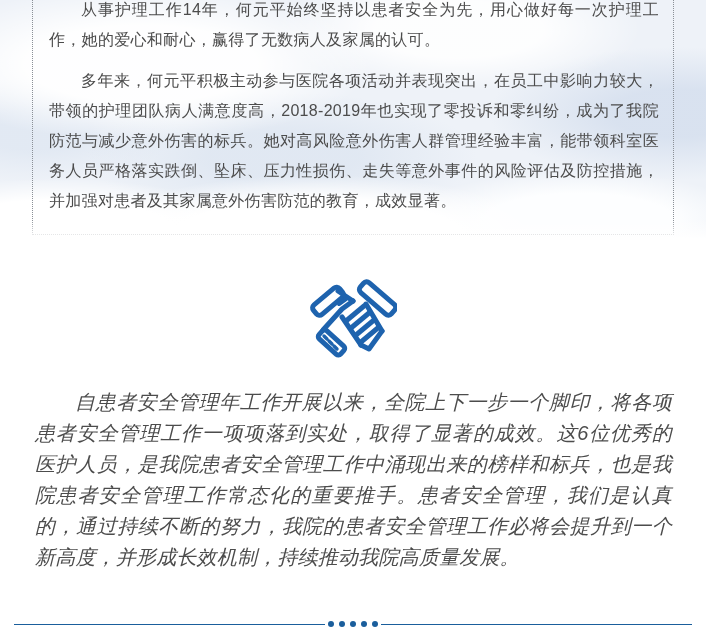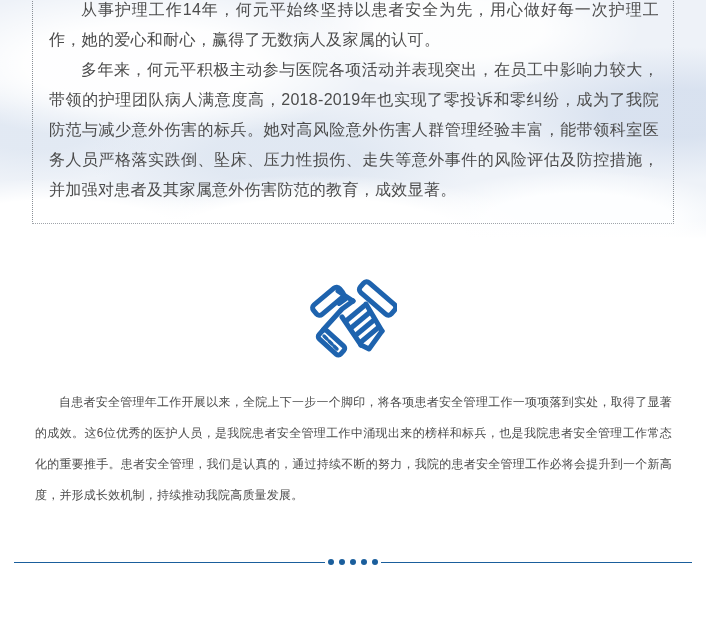--- a/index.html
+++ b/index.html
@@ -45,41 +45,42 @@
   }
   .quote-box p {
     font-size: 16px;
     line-height: 30px;
     letter-spacing: 0.3px;
     text-indent: 2em;
     text-align: justify;
     color: var(--text-gray, #4c4c4c);
   }
   .quote-box p:first-child { margin-top: -5px; }
-  .quote-box p + p { }
+  .quote-box p + p { margin-top: 11px; }
 
   
   .icon-row {
     margin-top: 38px;
     display: flex;
     justify-content: center;
   }
   .icon-row svg { display: block; }
 
   
   .closing {
     margin: 28px 34px 0 35px;
   }
   .closing p {
-    font-size: 12px;
+    font-size: 20px;
     line-height: 31px;
     letter-spacing: 0.2px;
     text-indent: 2em;
     text-align: justify;
     color: var(--text-gray, #4c4c4c);
+    font-style: italic;
   }
 
   
   .footer-divider {
     margin: 48px 14px 0;
     display: flex;
     align-items: center;
   }
   .footer-divider .line {
     flex: 1;

